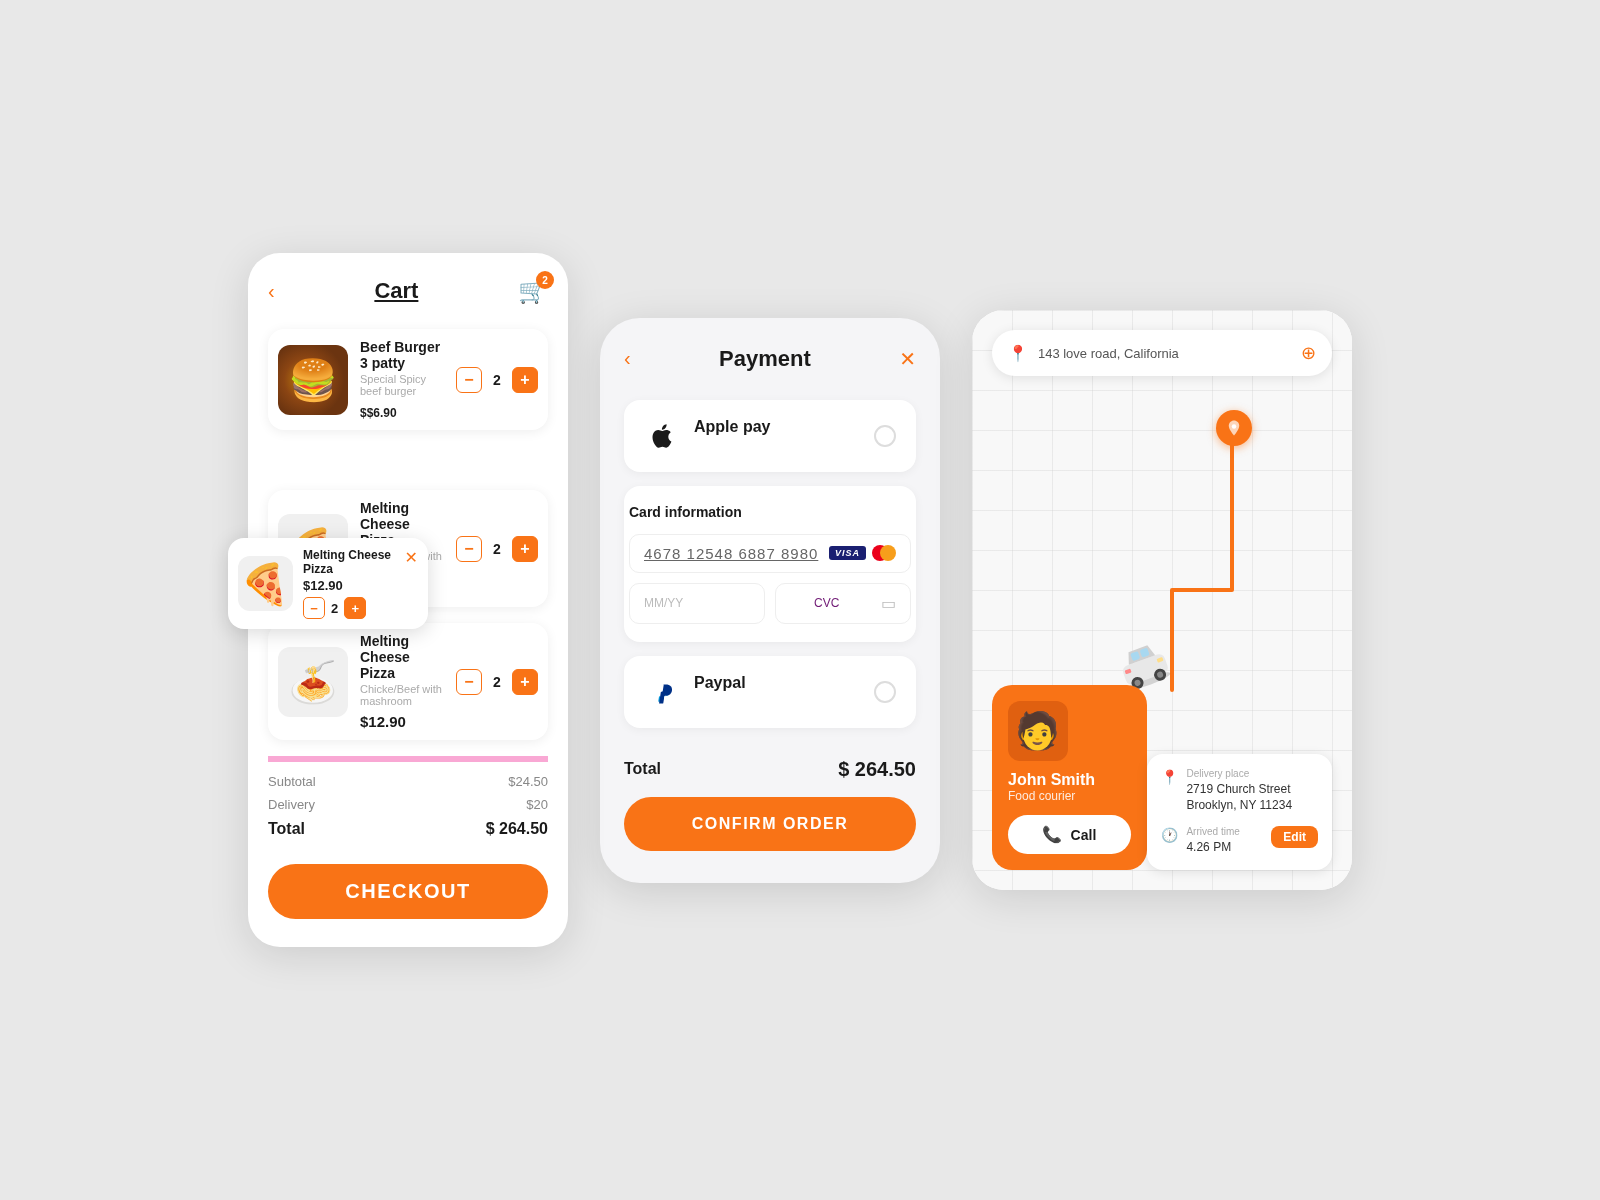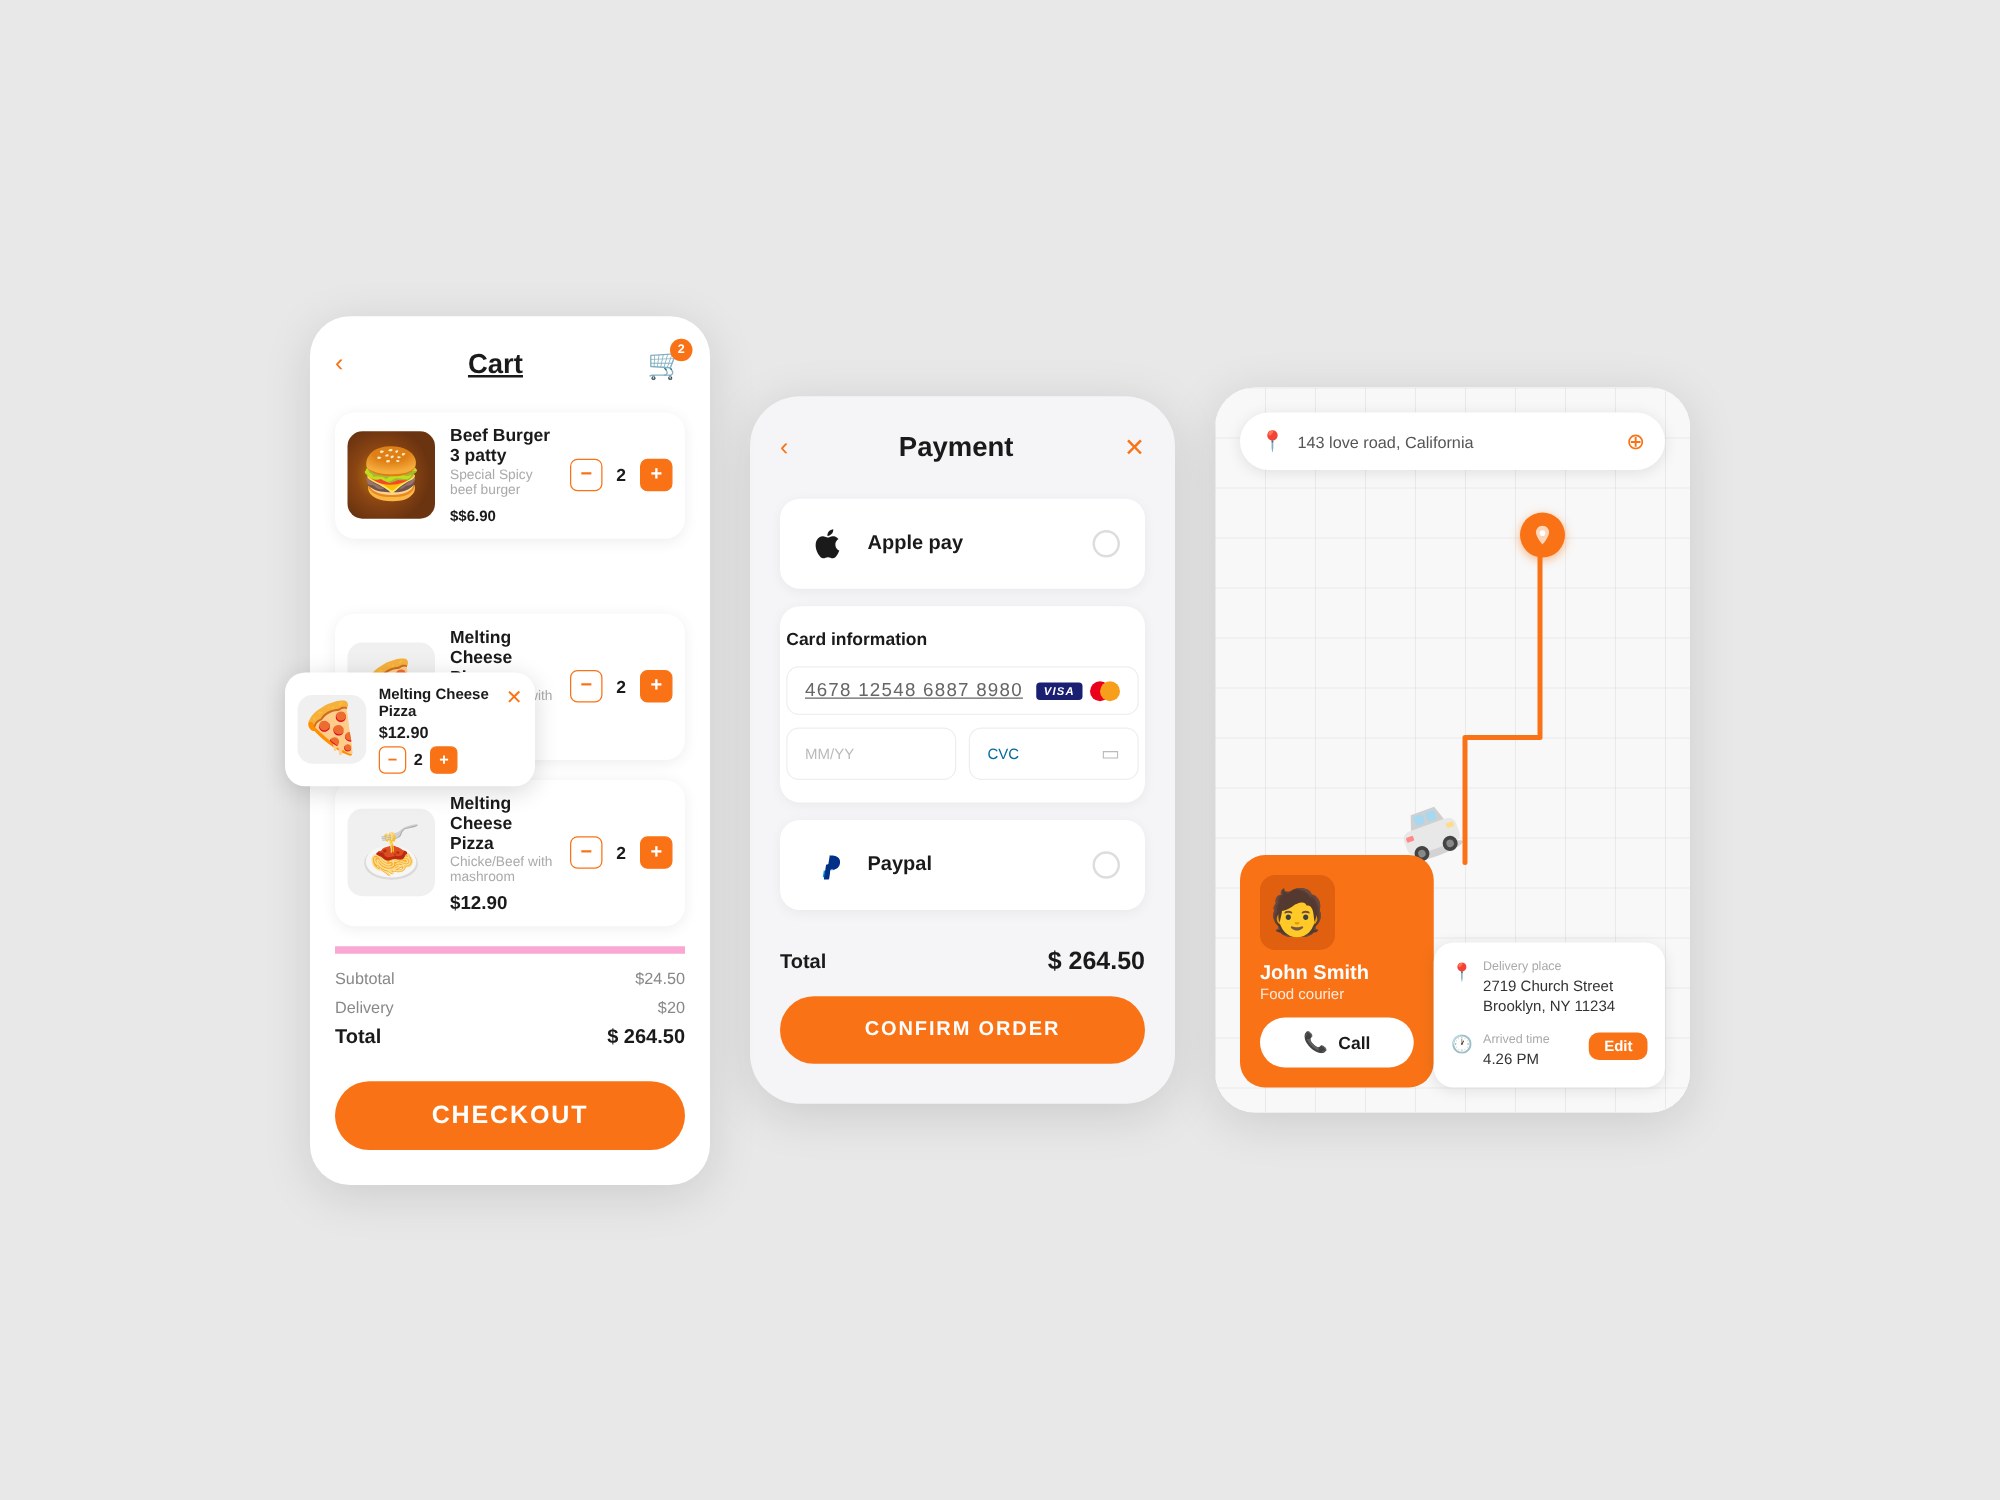--- a/index.html
+++ b/index.html
@@ -298,21 +298,20 @@
       align-items: center;
       justify-content: space-between;
       margin-bottom: 14px;
       box-shadow: 0 2px 10px rgba(0,0,0,0.05);
     }
     .payment-option.selected {
       box-shadow: 0 2px 16px rgba(249,115,22,0.15);
     }
     .payment-option-left {
       display: flex;
-      align-items: center;
       gap: 14px;
     }
     .payment-icon {
       width: 36px;
       height: 36px;
       display: flex;
       align-items: center;
       justify-content: center;
       font-size: 22px;
     }
@@ -780,21 +779,21 @@
             <div class="mc-circle mc-red"></div>
             <div class="mc-circle mc-orange"></div>
           </div>
         </div>
       </div>
       <div class="card-bottom-row">
         <div class="card-input">
           <span style="color:#bbb;font-size:12px;">MM/YY</span>
         </div>
         <div class="card-input cvc">
-          <span style="color:#0369a1;font-size:12px;">CVC</span>
+          <span style="color:#701a75;font-size:12px;margin-left:24px;">CVC</span>
           <span style="color:#bbb;font-size:16px;">▭</span>
         </div>
       </div>
     </div>
 
     
     <div class="payment-option">
       <div class="payment-option-left">
         <div class="payment-icon paypal-icon">
           <svg width="26" height="26" viewBox="0 0 24 24" fill="#003087">

